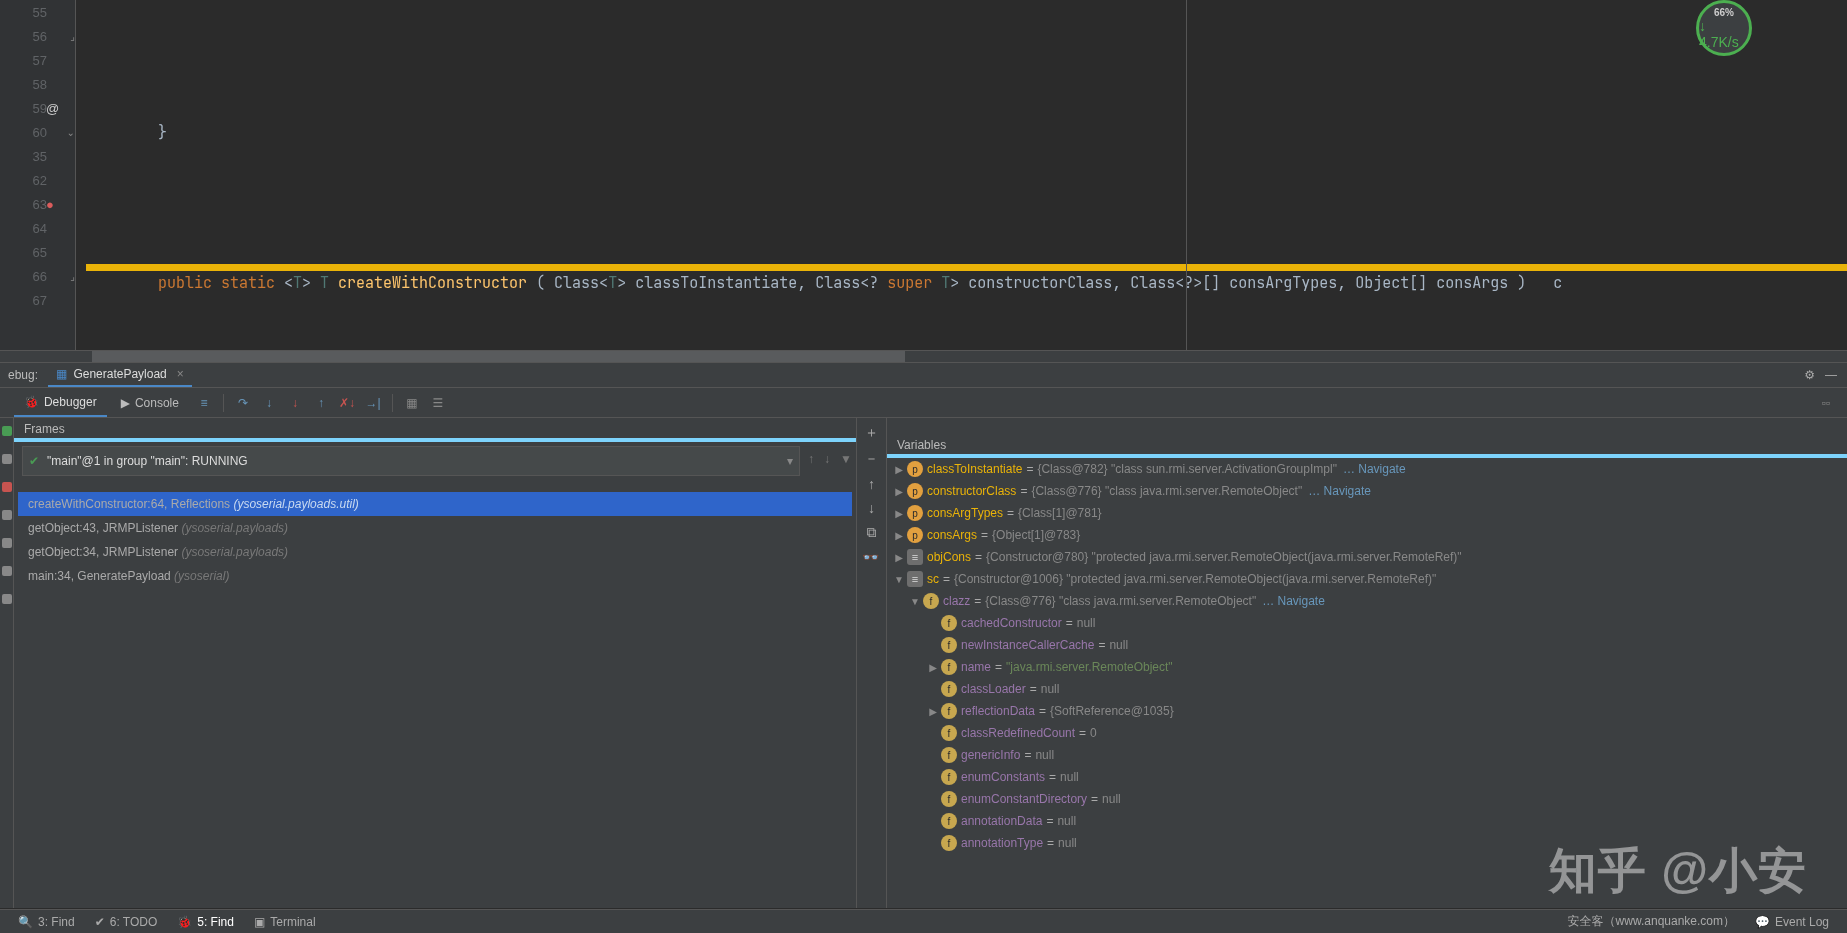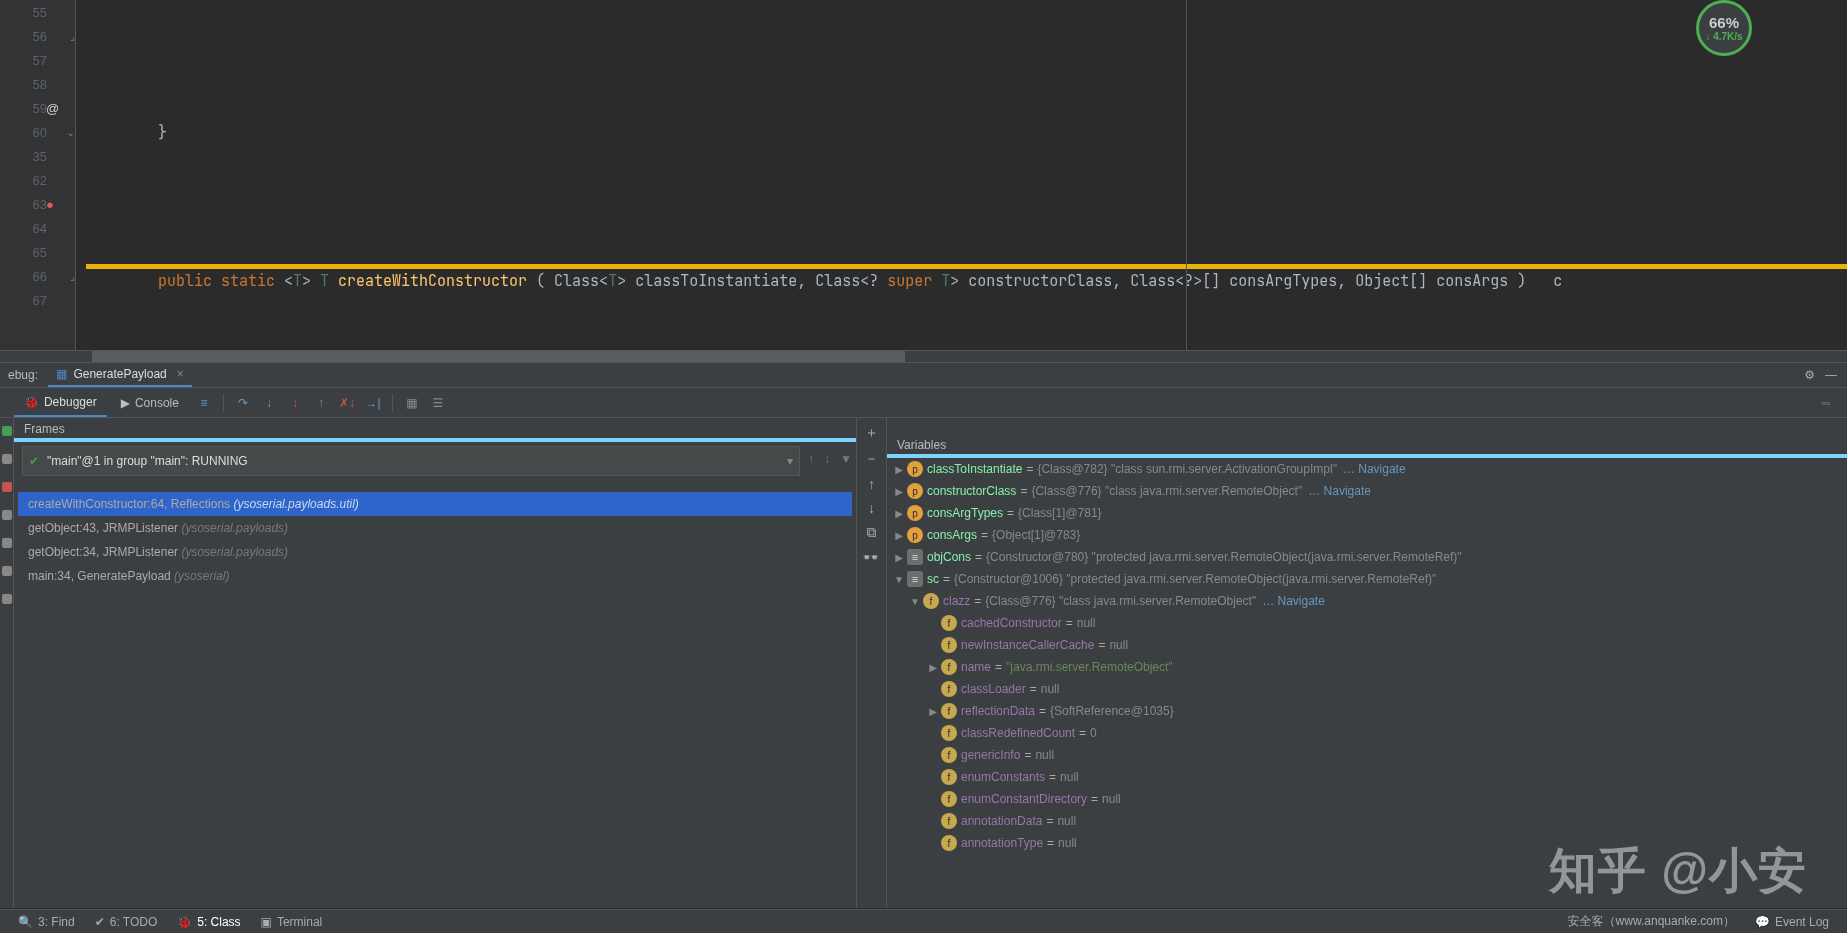--- a/index.html
+++ b/index.html
@@ -40,21 +40,21 @@
   flex: 1;
   font-family: 'JetBrains Mono', 'Consolas', monospace;
   font-size: 15px;
   line-height: 24px;
   padding-left: 10px;
   white-space: pre;
   overflow: hidden;
   position: relative;
 }
 .line { height: 24px; }
-.line-method-sep { border-top: 5px solid #eab308; }
+.line-method-sep { border-top: 7px solid #eab308; }
 .kw { color: #cc7832; }
 .typeparam { color: #507874; }
 .method { color: #ffc66d; }
 .comment { color: #808080; font-style: italic; }
 .indicator-right {
   position: absolute;
   right: 660px;
   top: 0;
   bottom: 0;
   border-left: 1px solid #555;
@@ -67,22 +67,22 @@
   height: 56px;
   border: 3px solid #4caf50;
   border-radius: 50%;
   background: #3c3f41;
   display: flex;
   flex-direction: column;
   align-items: center;
   justify-content: center;
   color: #ccc;
 }
-.perf-pct { font-size: 15px; font-weight: bold; }
-.perf-rate { font-size: 10px; color: #4caf50; font-weight: bold; }
+.perf-pct { font-size: 10px; font-weight: bold; }
+.perf-rate { font-size: 14px; color: #4caf50; }
 .scroll-h {
   height: 12px;
   background: #3c3f41;
   border-top: 1px solid #555;
 }
 .scroll-thumb { height: 100%; width: 44%; background: #595b5d; margin-left: 5%; }
 .debug-header {
   height: 26px;
   background: #3c3f41;
   border-top: 1px solid #555;
@@ -218,21 +218,21 @@
   display: flex;
   align-items: center;
   justify-content: center;
   font-size: 10px;
   margin-right: 4px;
 }
 .vi-p { background: #e2a03f; color: #2b2b2b; }
 .vi-f { background: #c7a74f; color: #2b2b2b; }
 .vi-eq { background: #6e6e6e; color: #ddd; border-radius: 3px; font-size: 11px; }
 .var-name { color: #9876aa; }
-.var-name-r { color: #86efac; }
+.var-name-r { color: #eab308; }
 .var-eq { color: #aaa; margin: 0 4px; }
 .var-val { color: #888; }
 .var-str { color: #6a8759; }
 .nav-link { color: #6897bb; margin-left: 6px; }
 .indent-1 { padding-left: 20px; }
 .indent-2 { padding-left: 38px; }
 .status-bar {
   position: absolute;
   bottom: 0;
   left: 0;
@@ -528,21 +528,21 @@
   <div class="status-item">
       <span>🔍</span>
       <span>3: Find</span>
     </div>
   <div class="status-item">
       <span>✔</span>
       <span>6: TODO</span>
     </div>
   <div class="status-item active">
       <span style="color:#9fd150">🐞</span>
-      <span>5: Class</span>
+      <span>5: Find</span>
     </div>
   <div class="status-item">
       <span>▣</span>
       <span>Terminal</span>
     </div>
   <div class="status-right">
     <div class="status-item">安全客（www.anquanke.com）</div>
     <div class="status-item">
         <span>💬</span>
         <span>Event Log</span>

